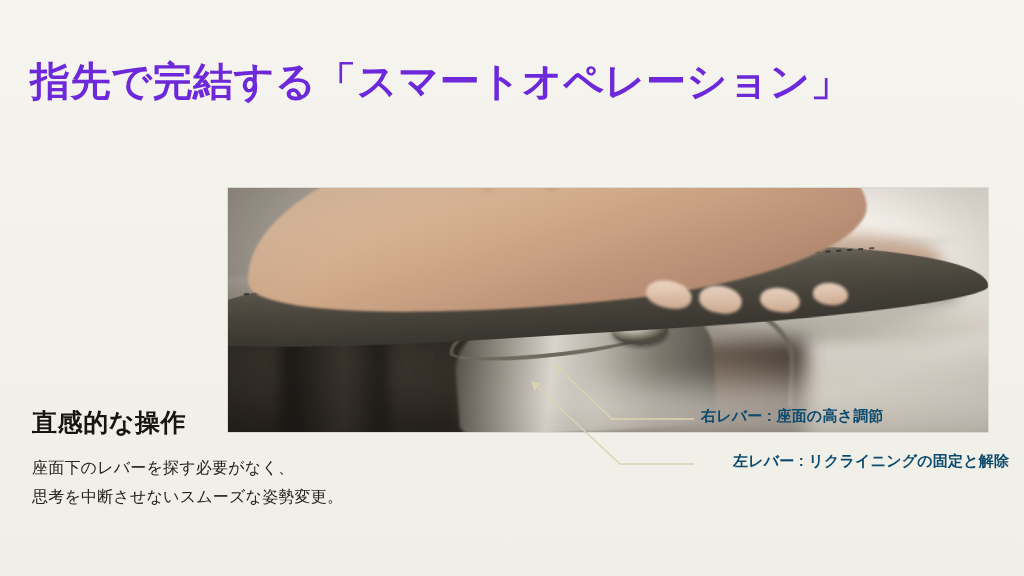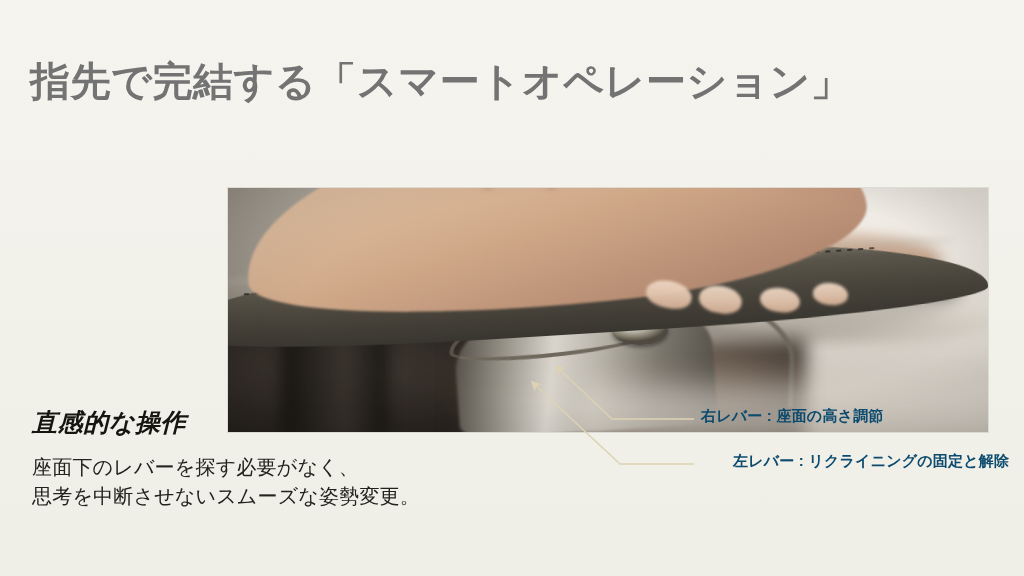--- a/index.html
+++ b/index.html
@@ -34,21 +34,21 @@
 
   
   #title {
     left: 30px;
     top: 58px;
     width: 940px;
     font-size: 40px;
     line-height: 1.18;
     font-weight: 700;
     letter-spacing: 0.5px;
-    color: #737373;
+    color: #6d28d9;
     white-space: nowrap;
   }
 
   
   #photo-frame {
     left: 228px;
     top: 188px;
     width: 760px;
     height: 244px;
     overflow: hidden;
@@ -302,26 +302,25 @@
 
   
   #subhead {
     left: 32px;
     top: 406px;
     font-size: 25px;
     font-weight: 700;
     letter-spacing: 0.6px;
     color: #16150f;
     white-space: nowrap;
-    font-style: italic;
   }
   #body-text {
     left: 32px;
     top: 453px;
-    font-size: 20px;
+    font-size: 16px;
     font-weight: 400;
     line-height: 29px;
     color: #23221c;
     letter-spacing: 0.2px;
   }
   #body-text .line { white-space: nowrap; }
 </style>
 </head>
 <body>
 

